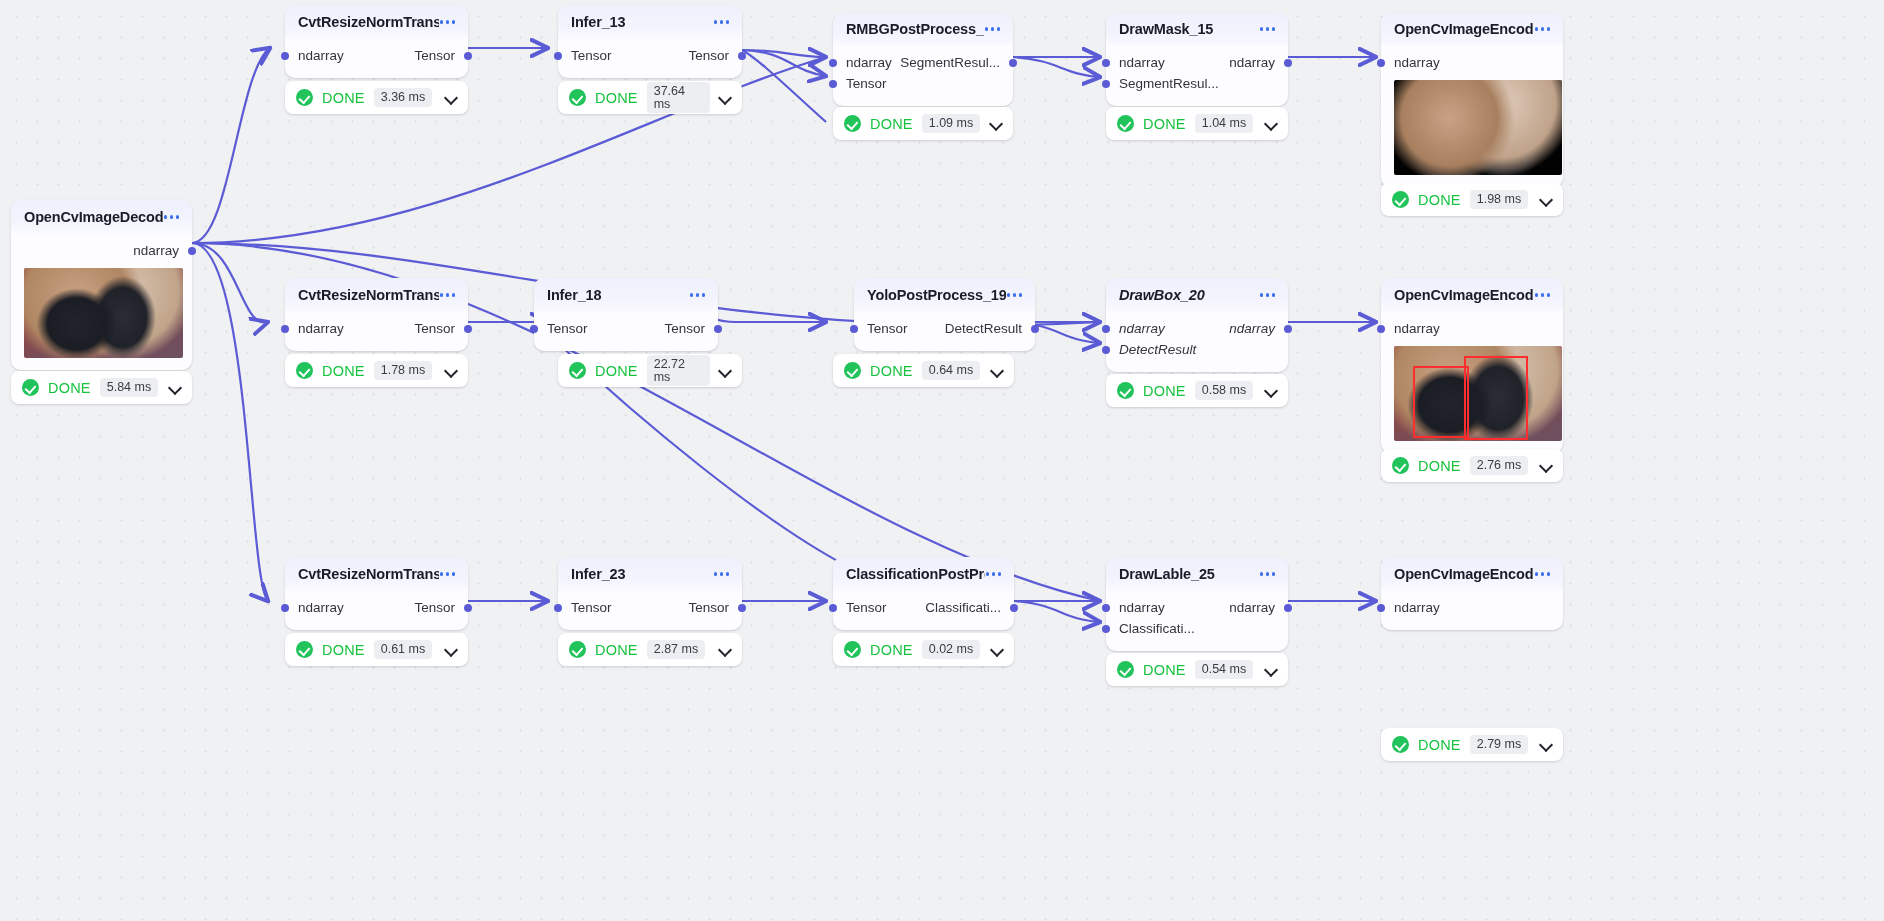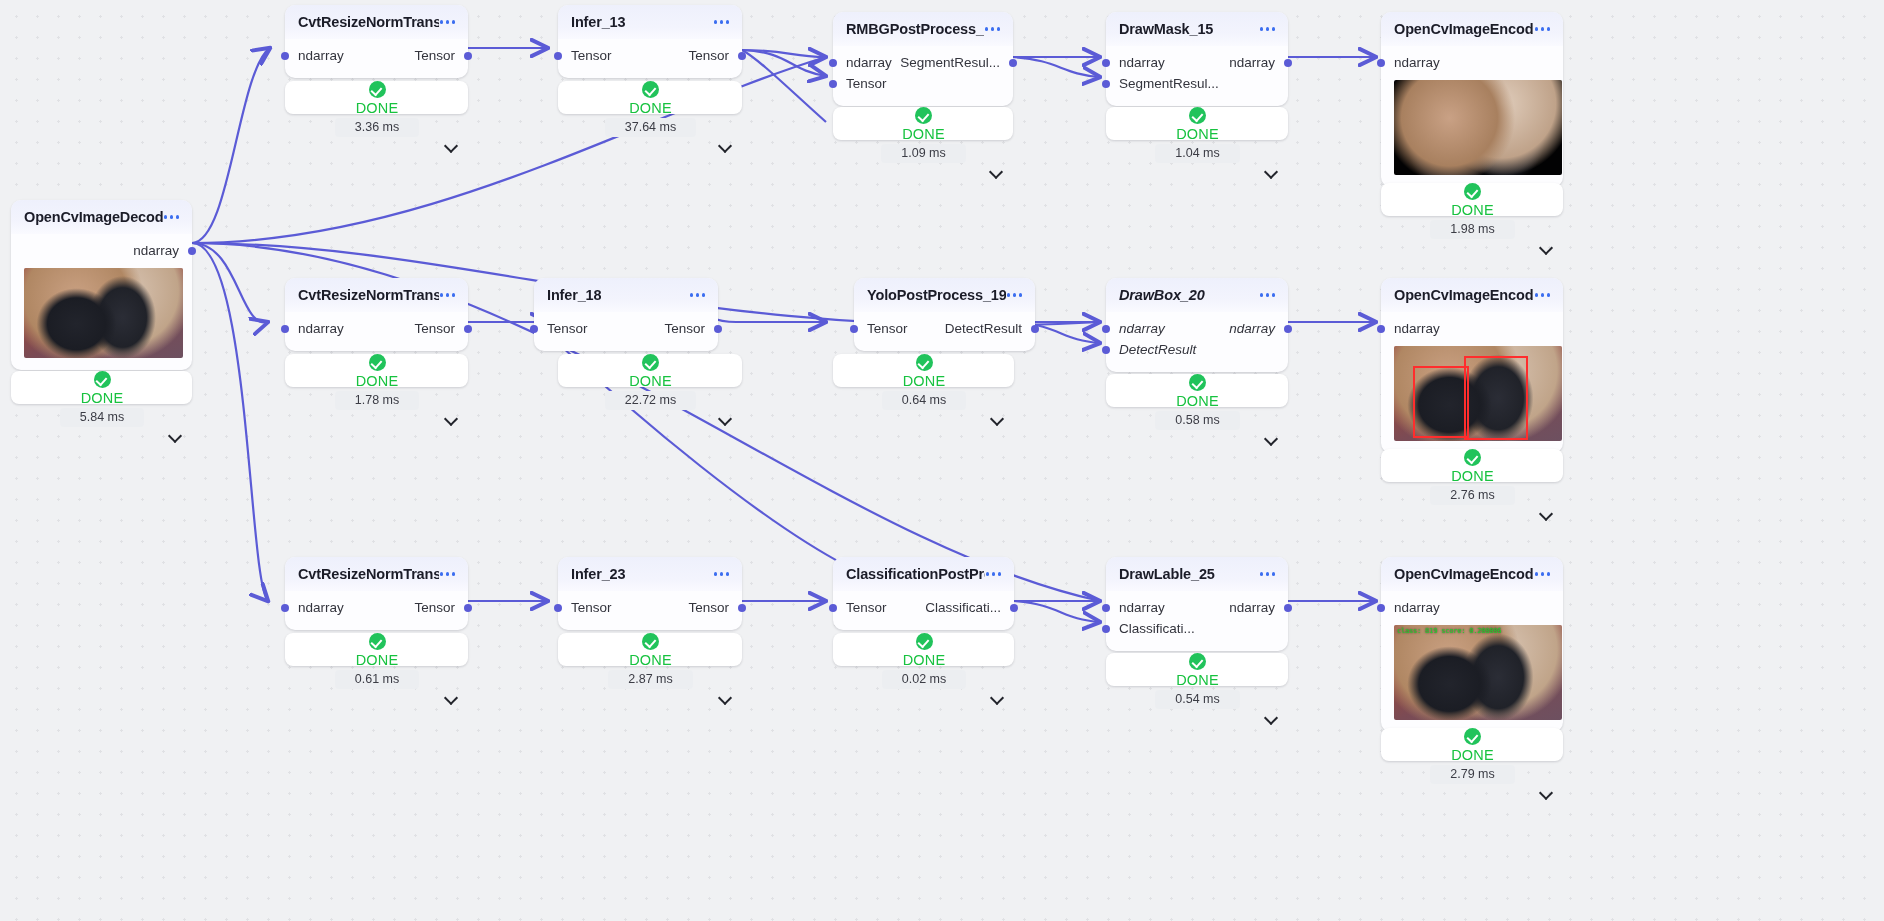--- a/index.html
+++ b/index.html
@@ -55,33 +55,32 @@
   .pin.in  { left:-17px; }
   .pin.out { right:-17px; }
 
   .thumb { margin-top:7px; width:159px; height:90px; border-radius:2px; overflow:hidden; position:relative; }
   .thumb.wide { width:168px; height:95px; }
 
   .status {
     position:absolute; z-index:3;
     height:33px; border-radius:8px; background:#ffffff;
     box-shadow:0 1px 3px rgba(16,24,40,.10), 0 1px 2px rgba(16,24,40,.06);
-    display:flex; align-items:center; gap:2px;
+    display:flex; align-items:center; gap:9px;
     padding:0 10px 0 11px;
-    flex-direction:column;
   }
   .check { width:17px; height:17px; border-radius:50%; background:#21c35b; position:relative; flex:none; }
   .check:after{
     content:""; position:absolute; left:4.5px; top:4px; width:4.5px; height:8px;
     border:solid #fff; border-width:0 2px 2px 0; transform:rotate(42deg);
   }
   .st-label { font-size:14.5px; color:#17c23f; letter-spacing:.2px; }
   .st-time {
     font-size:12.5px; color:#3b3c45; background:#eceef1; border-radius:4px;
-    padding:3px 20px; line-height:1;
+    padding:3px 7px; line-height:1;
   }
   .chev { margin-left:auto; width:13px; height:13px; position:relative; cursor:pointer; }
   .chev:before{
     content:""; position:absolute; left:1px; top:2px; width:8px; height:8px;
     border:solid #22242b; border-width:0 2px 2px 0; transform:rotate(45deg);
   }
 
   
   .ph { position:absolute; inset:0; }
   .ph-color {
@@ -564,24 +563,20 @@
           <i></i>
           <i></i>
         </span>
   </div>
   <div class="node-body">
     <div class="port-row">
       <span class="pin in"></span>
       <span class="pl">ndarray</span>
       <span class="pr"></span>
     </div>
-    <div class="thumb wide">
-      <div class="ph ph-color"></div>
-      <div class="ph-label-txt">class: 819 score: 0.208086</div>
-    </div>
   </div>
 </div>
 <div class="status" style="left:1381px; top:728px; width:182px;">
   <span class="check"></span>
   <span class="st-label">DONE</span>
   <span class="st-time">2.79 ms</span>
   <span class="chev"></span>
 </div>
 
 </div>

